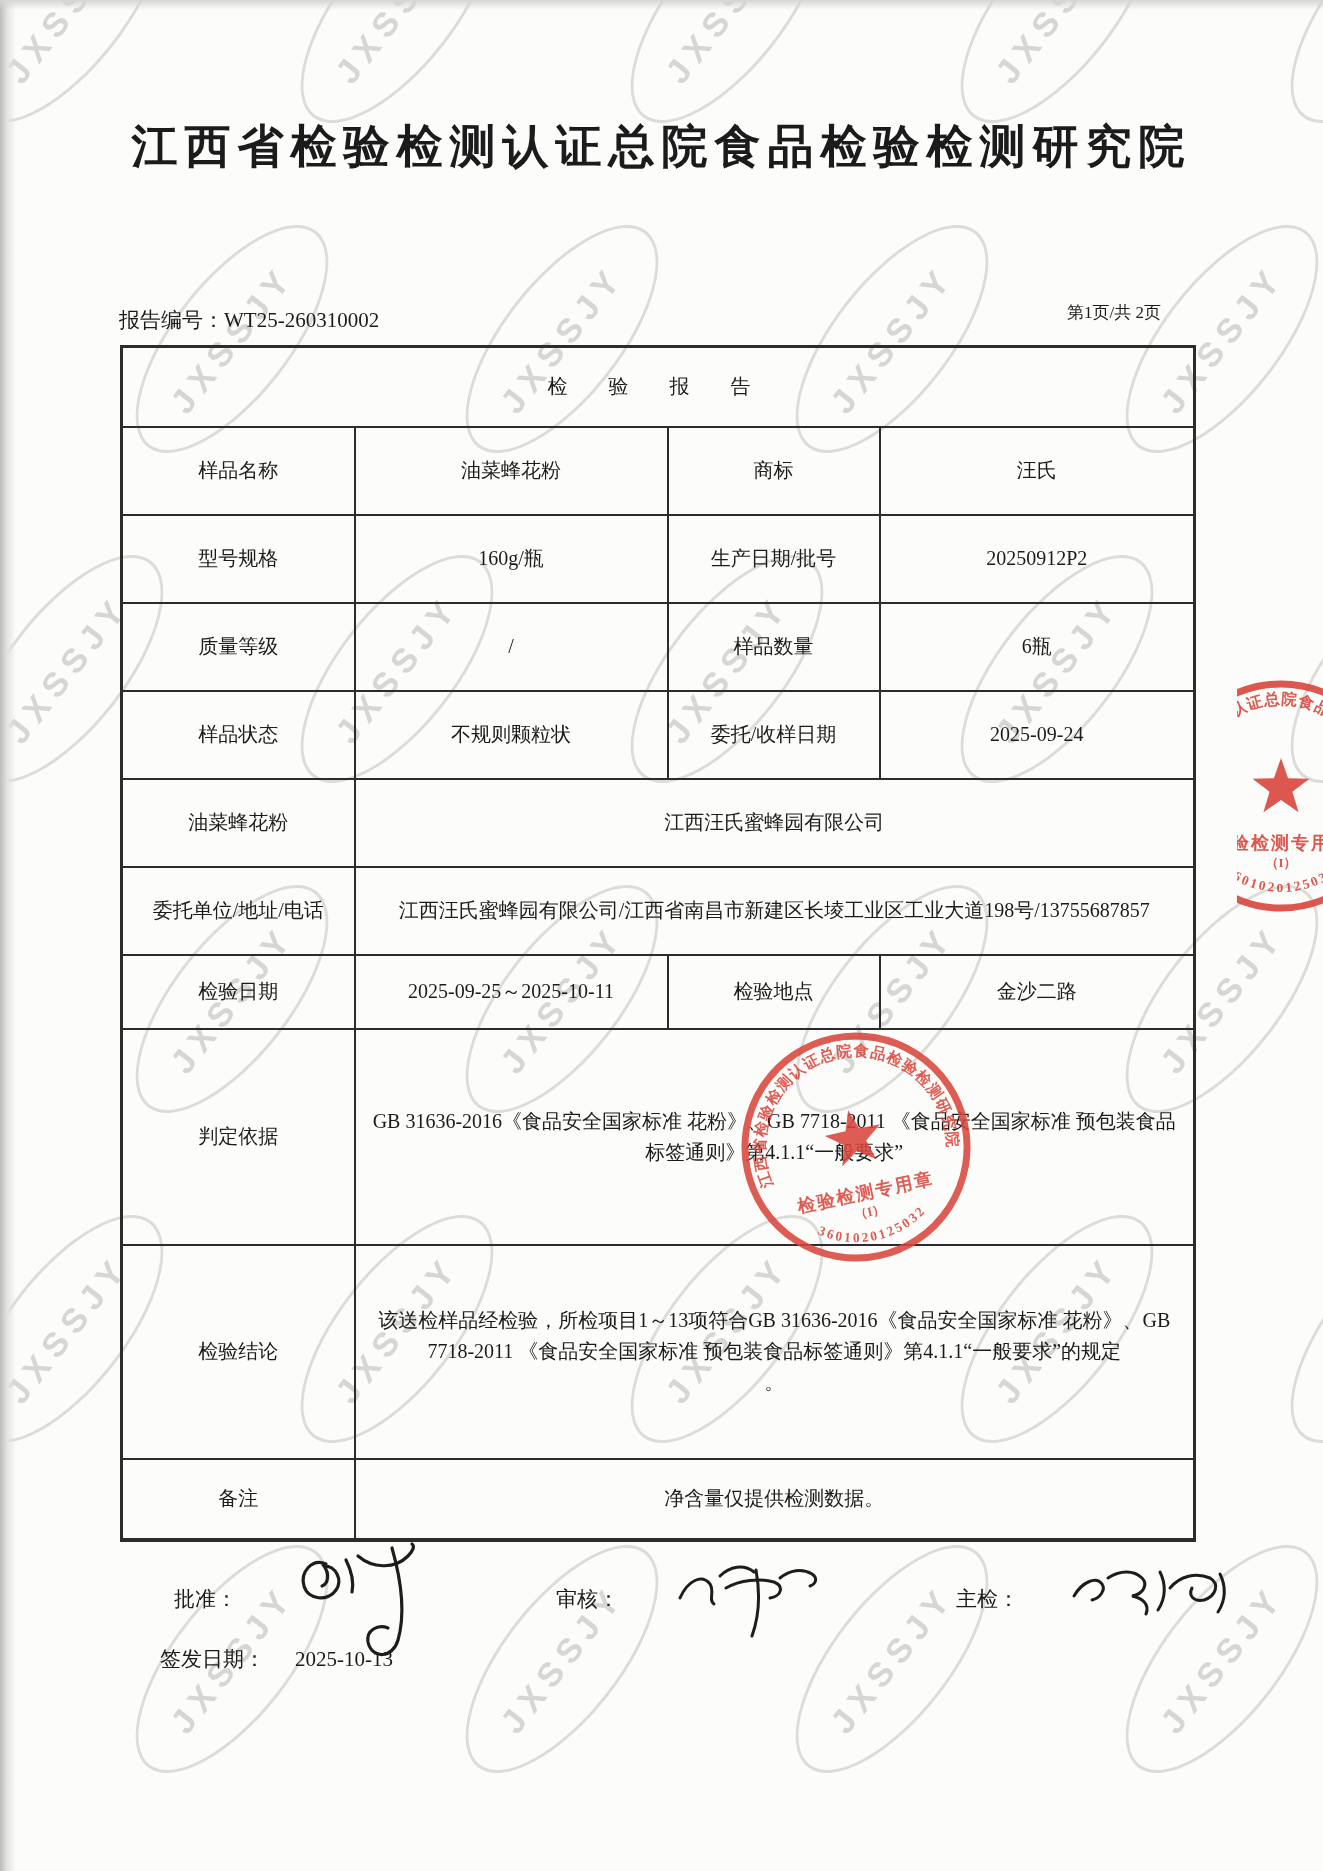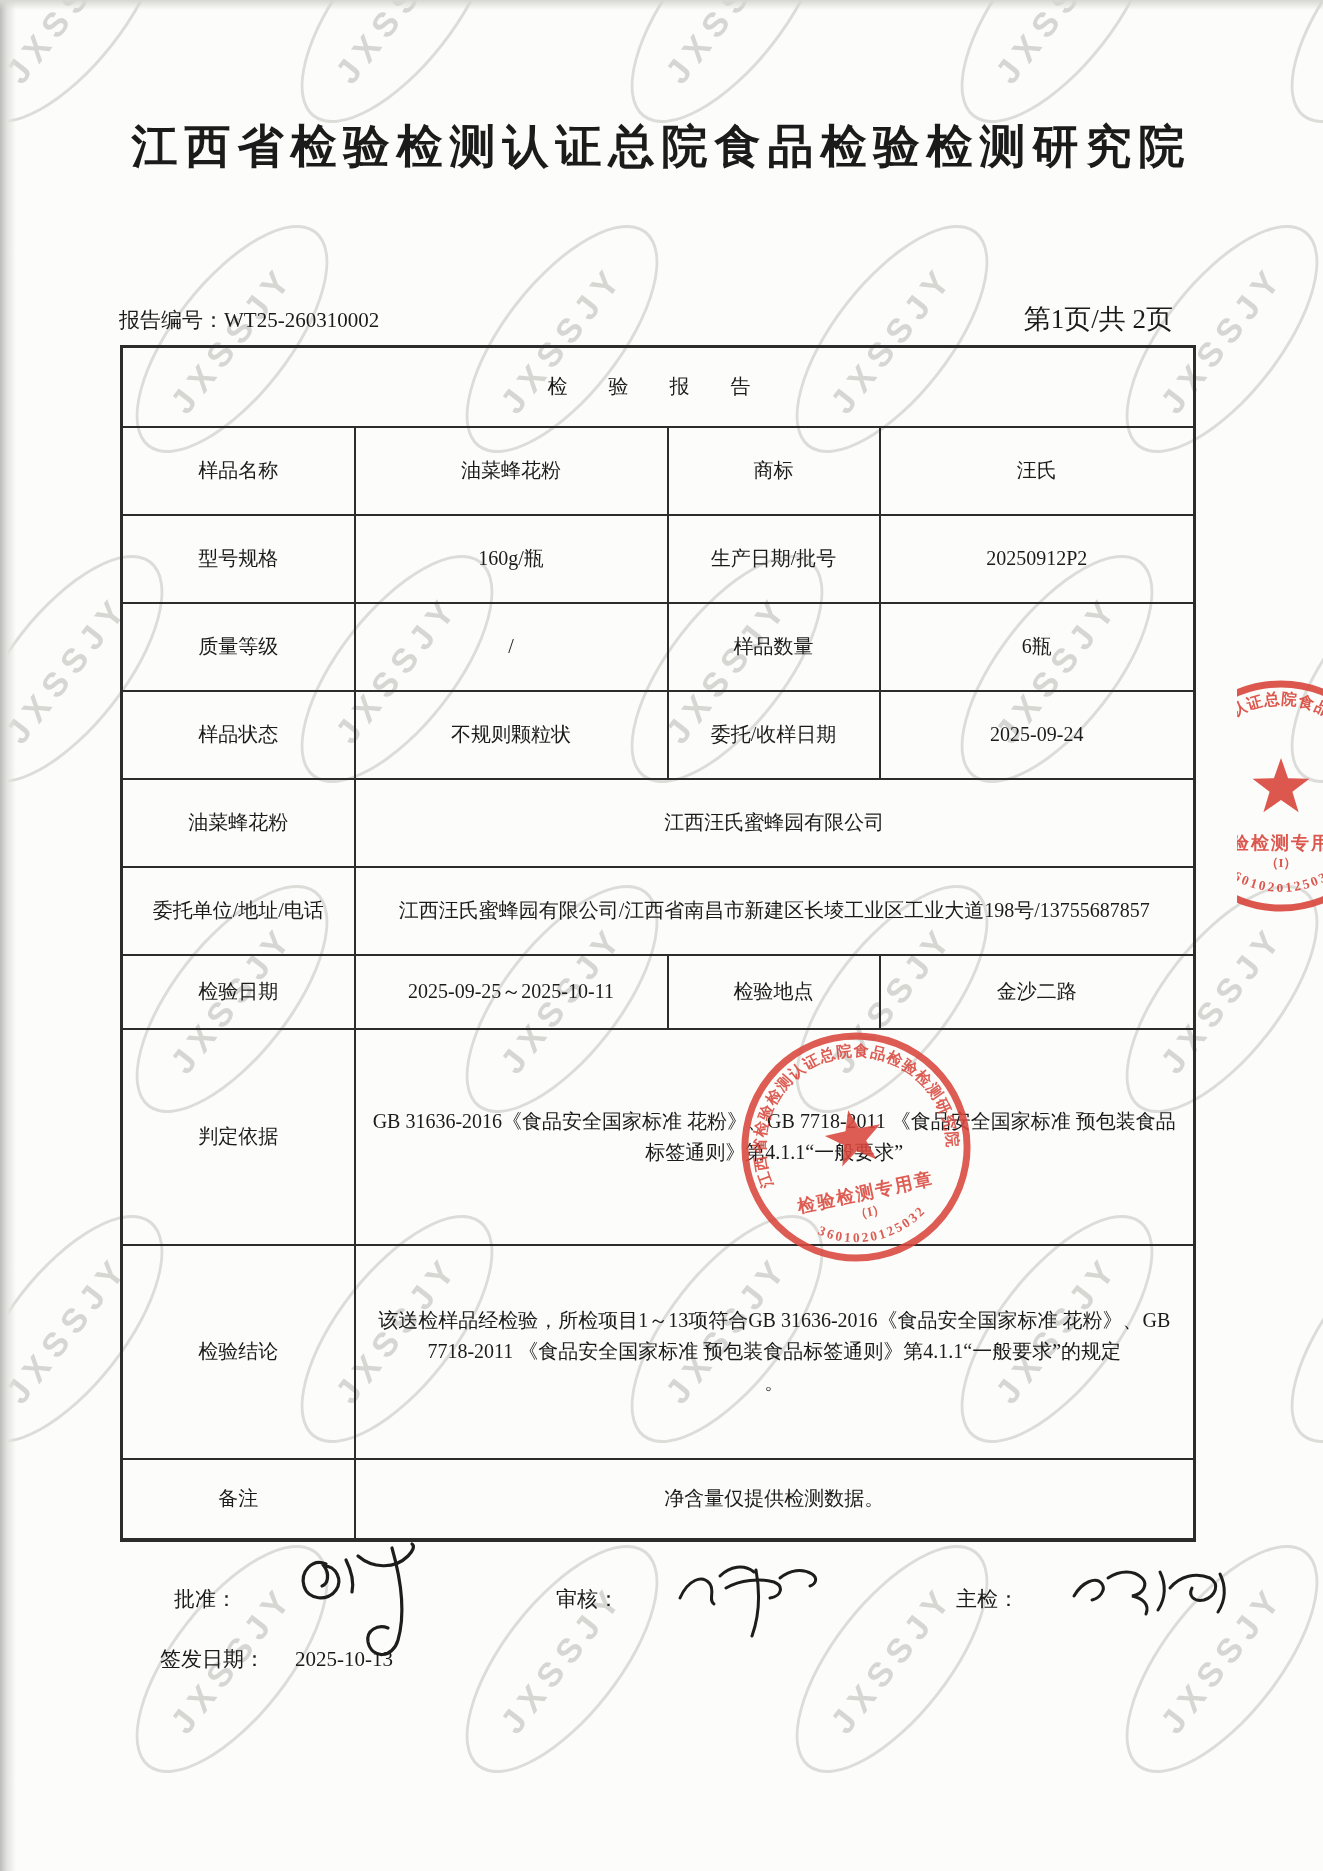--- a/index.html
+++ b/index.html
@@ -25,21 +25,21 @@
     border-radius:50%;transform:rotate(-52deg);
     display:flex;align-items:center;justify-content:center;
     color:rgba(182,182,179,.55);font-size:34px;font-weight:bold;letter-spacing:8px;
     font-family:"Liberation Sans","DejaVu Sans",sans-serif;
   }
   .org-title{
     position:absolute;top:116px;left:0;width:100%;margin:0;text-align:center;
     font-size:46px;font-weight:bold;letter-spacing:7px;z-index:2;
   }
   .report-no{position:absolute;left:119px;top:306px;font-size:21px;z-index:2;}
-  .page-no{position:absolute;right:150px;top:301px;font-size:27px;z-index:2;}
+  .page-no{position:absolute;right:162px;top:301px;font-size:17px;z-index:2;}
   table.report{
     position:absolute;left:120px;top:345px;width:1073px;z-index:2;
     border-collapse:collapse;table-layout:fixed;
     border:3px solid #2c2c2c;border-bottom-width:4px;
   }
   table.report td{
     border:2px solid #2c2c2c;font-size:20px;text-align:center;vertical-align:middle;
     padding:2px 8px;overflow:hidden;
   }
   td.doc-title{font-size:33px;letter-spacing:18px;font-weight:400;padding-left:26px;}

